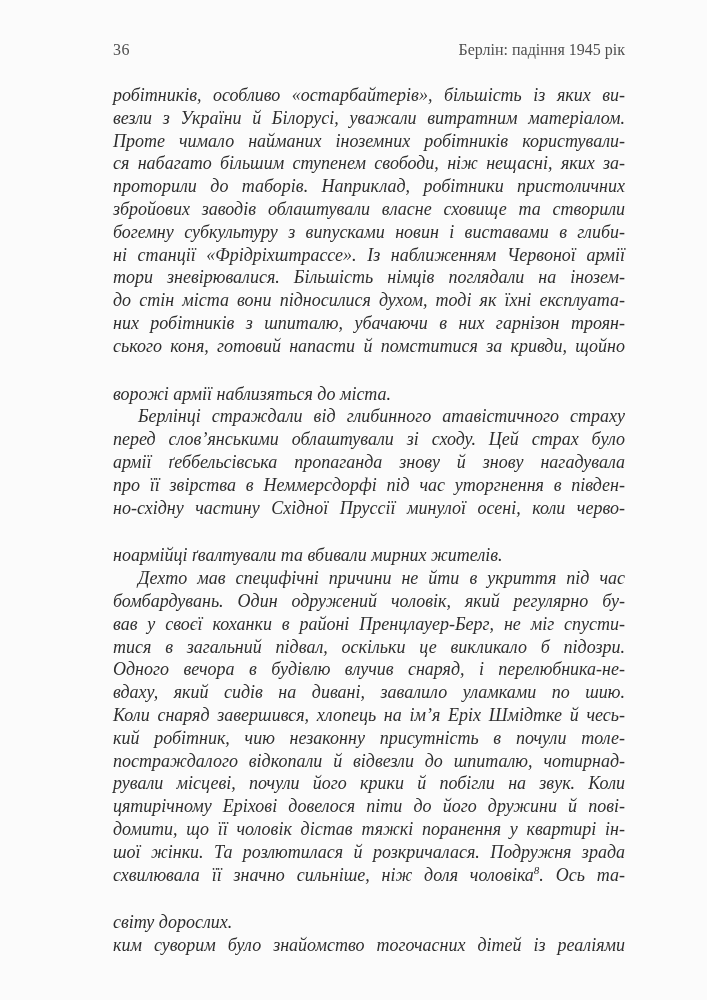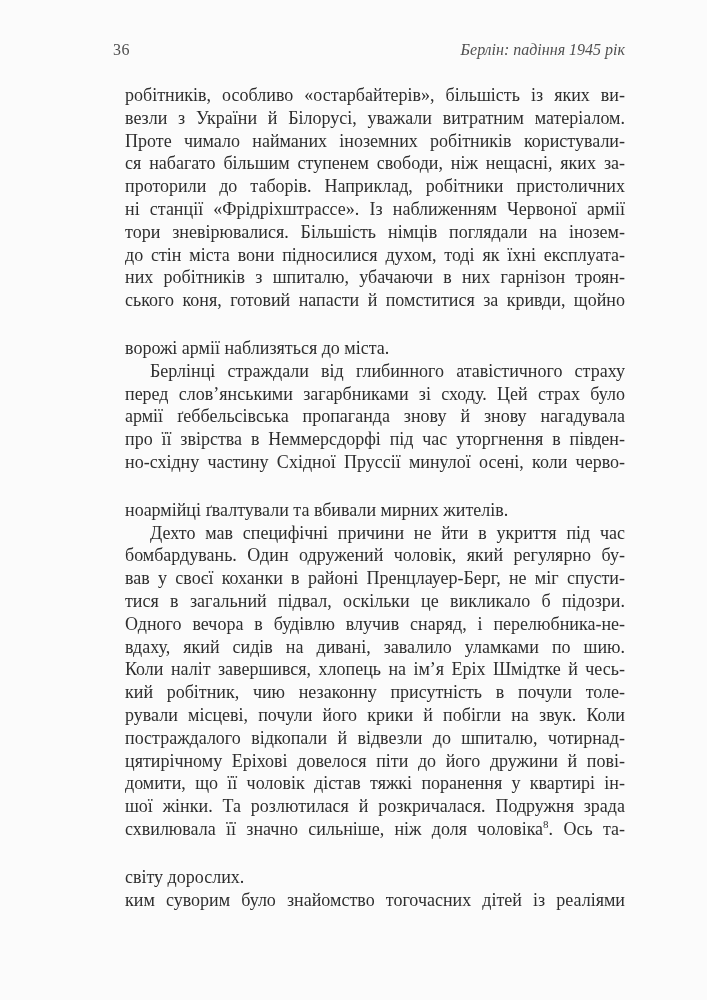--- a/index.html
+++ b/index.html
@@ -24,30 +24,30 @@
     display: flex;
     justify-content: space-between;
     align-items: baseline;
     font-size: 16px;
     color: var(--header-color, #4f4f4f);
   }
   .page-number {
     letter-spacing: 0.5px;
   }
   .running-title {
-    font-style: italic;
   }
   .body-text {
     position: absolute;
-    left: 125px;
+    left: 113px;
     right: 82px;
     top: 84px;
     font-size: 18px;
     line-height: 22.8px;
     color: var(--body-color, #2e2e2e);
+    font-style: italic;
   }
   .line {
     text-align: justify;
     text-align-last: justify;
   }
   .line.last {
     text-align-last: left;
     margin-top: 25px;
   }
   .line.indent {
@@ -66,42 +66,44 @@
   <div class="header">
     <span class="page-number">36</span>
     <span class="running-title">Берлін: падіння 1945 рік</span>
   </div>
   <div class="body-text">
       <div class="line">робітників, особливо «остарбайтерів», більшість із яких ви-</div>
       <div class="line">везли з України й Білорусі, уважали витратним матеріалом.</div>
       <div class="line">Проте чимало найманих іноземних робітників користували-</div>
       <div class="line">ся набагато більшим ступенем свободи, ніж нещасні, яких за-</div>
       <div class="line">проторили до таборів. Наприклад, робітники пристоличних</div>
+      <div class="line">збройових заводів облаштували власне сховище та створили</div>
+      <div class="line">богемну субкультуру з випусками новин і виставами в глиби-</div>
       <div class="line">ні станції «Фрідріхштрассе». Із наближенням Червоної армії</div>
       <div class="line">тори зневірювалися. Більшість німців поглядали на інозем-</div>
       <div class="line">до стін міста вони підносилися духом, тоді як їхні експлуата-</div>
       <div class="line">них робітників з шпиталю, убачаючи в них гарнізон троян-</div>
       <div class="line">ського коня, готовий напасти й помститися за кривди, щойно</div>
       <div class="line last">ворожі армії наблизяться до міста.</div>
       <div class="line indent">Берлінці страждали від глибинного атавістичного страху</div>
-      <div class="line">перед слов’янськими загарбниками зі сходу. Цей страх було</div>
+      <div class="line">перед слов’янськими облаштували зі сходу. Цей страх було</div>
       <div class="line">армії ґеббельсівська пропаганда знову й знову нагадувала</div>
       <div class="line">про її звірства в Неммерсдорфі під час уторгнення в півден-</div>
       <div class="line">но-східну частину Східної Пруссії минулої осені, коли черво-</div>
       <div class="line last">ноармійці ґвалтували та вбивали мирних жителів.</div>
       <div class="line indent">Дехто мав специфічні причини не йти в укриття під час</div>
       <div class="line">бомбардувань. Один одружений чоловік, який регулярно бу-</div>
       <div class="line">вав у своєї коханки в районі Пренцлауер-Берг, не міг спусти-</div>
       <div class="line">тися в загальний підвал, оскільки це викликало б підозри.</div>
       <div class="line">Одного вечора в будівлю влучив снаряд, і перелюбника-не-</div>
       <div class="line">вдаху, який сидів на дивані, завалило уламками по шию.</div>
-      <div class="line">Коли наліт завершився, хлопець на ім’я Еріх Шмідтке й чесь-</div>
+      <div class="line">Коли снаряд завершився, хлопець на ім’я Еріх Шмідтке й чесь-</div>
       <div class="line">кий робітник, чию незаконну присутність в почули толе-</div>
+      <div class="line">постраждалого відкопали й відвезли до шпиталю, чотирнад-</div>
       <div class="line">рували місцеві, почули його крики й побігли на звук. Коли</div>
-      <div class="line">постраждалого відкопали й відвезли до шпиталю, чотирнад-</div>
       <div class="line">цятирічному Еріхові довелося піти до його дружини й пові-</div>
       <div class="line">домити, що її чоловік дістав тяжкі поранення у квартирі ін-</div>
       <div class="line">шої жінки. Та розлютилася й розкричалася. Подружня зрада</div>
       <div class="line">схвилювала її значно сильніше, ніж доля чоловіка<sup>8</sup>. Ось та-</div>
       <div class="line last">світу дорослих.</div>
       <div class="line">ким суворим було знайомство тогочасних дітей із реаліями</div>
     </div>
 </div>
 
 </body></html>

